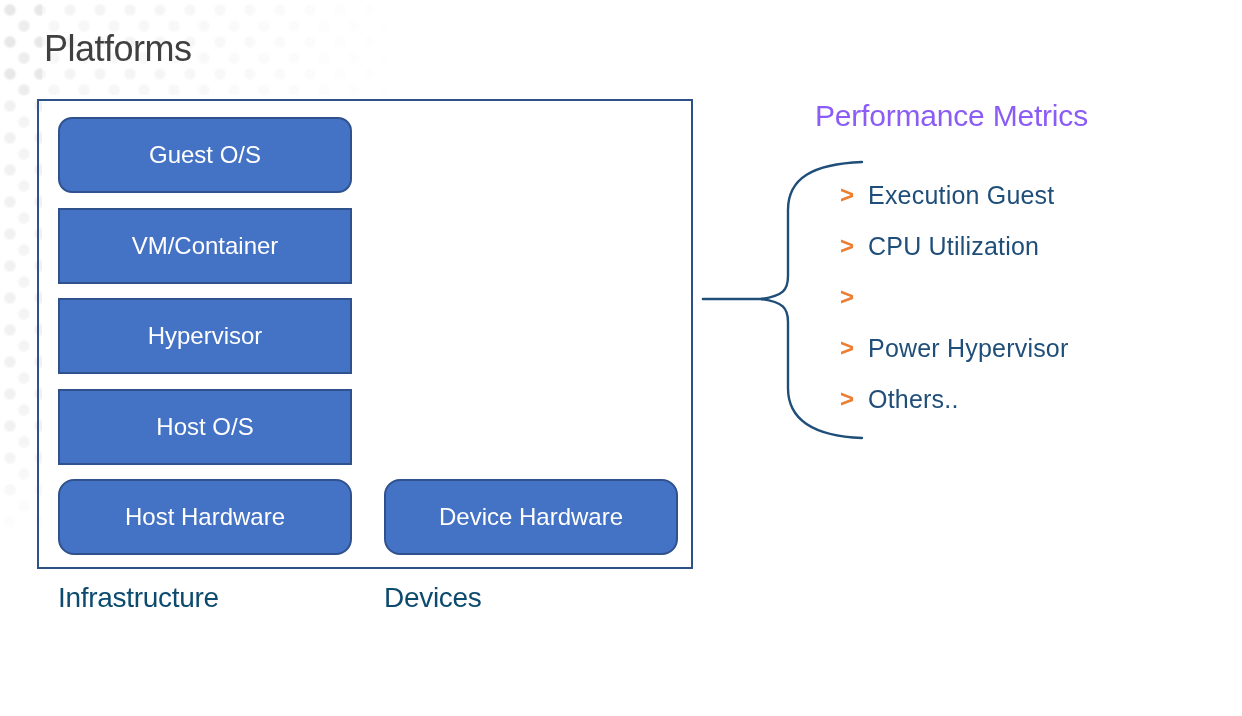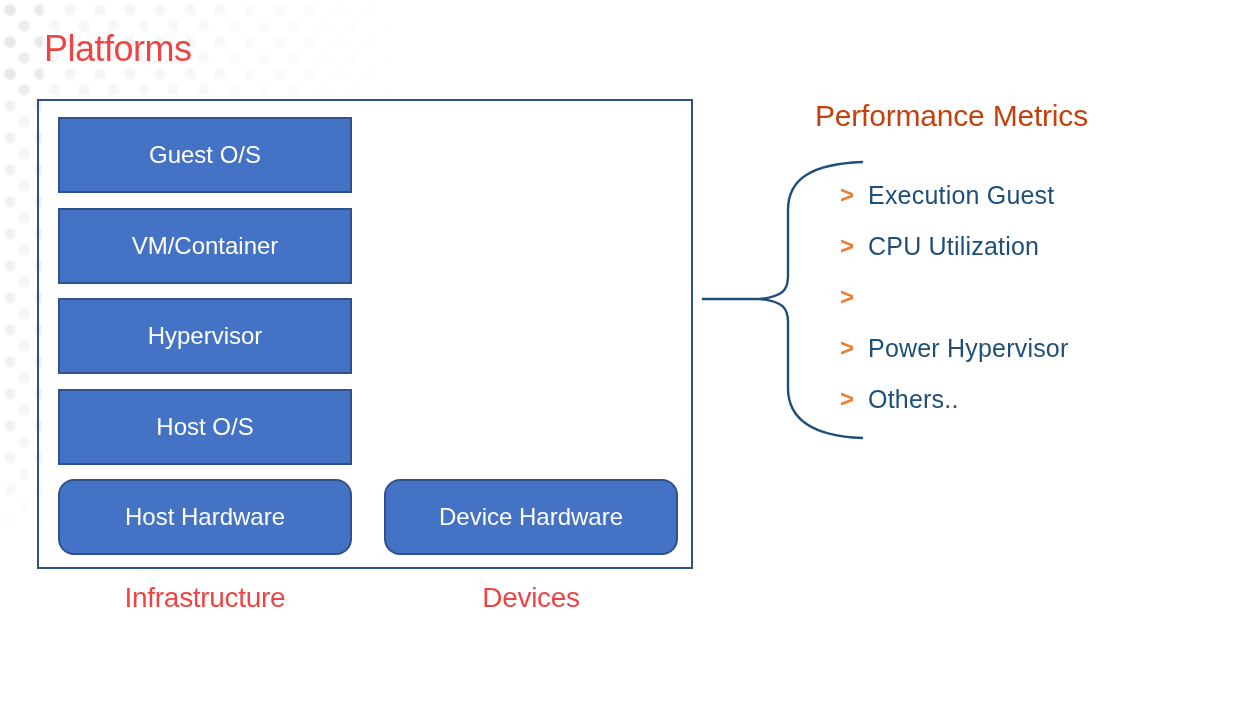--- a/index.html
+++ b/index.html
@@ -22,47 +22,47 @@
   .dots-left{left:0;top:0;width:42px;height:545px;
     -webkit-mask-image:linear-gradient(to bottom,#000 80%,transparent);
     mask-image:linear-gradient(to bottom,#000 80%,transparent);}
   .dots-top{left:0;top:0;width:410px;height:95px;opacity:.8;
     -webkit-mask-image:linear-gradient(to right,#000 30%,transparent);
     mask-image:linear-gradient(to right,#000 30%,transparent);}
 
   .slide-title{
     position:absolute;left:44px;top:30px;
     font-size:36px;line-height:38px;letter-spacing:-.5px;
-    color:#ef4444;font-weight:500;
+    color:#404040;font-weight:500;
   }
   .container-frame{
     position:absolute;left:37px;top:99px;width:656px;height:470px;
     border:2px solid #2E5287;box-sizing:border-box;background:transparent;
   }
   .stack-box{
     position:absolute;width:294px;height:76px;box-sizing:border-box;
     background:#4472C4;border:2px solid #2F528F;
     color:#ffffff;font-size:24px;
     display:flex;align-items:center;justify-content:center;
     text-align:center;
   }
   .col-infra{left:58px;}
   .col-dev{left:384px;}
-  .box-r1{top:117px;} .box-r2{top:208px;} .box-r3{top:298px;}
+  .box-r1{top:117px;border-radius:14px;} .box-r2{top:208px;} .box-r3{top:298px;}
   .box-r4{top:389px;} .box-r5{top:479px;border-radius:16px;}
 
   .col-label{
     position:absolute;top:582px;width:294px;height:32px;
-    text-align:center;color:#ef4444;font-size:28px;line-height:32px;
+    color:#0c4a6e;font-size:28px;line-height:32px;
     font-weight:500;letter-spacing:-.3px;
   }
   .metrics-heading{
     position:absolute;left:815px;top:99px;
     font-size:30px;line-height:34px;letter-spacing:-.2px;
-    color:#c2410c;font-weight:500;
+    color:#8b5cf6;font-weight:500;
   }
   .brace-svg{position:absolute;left:695px;top:148px;width:180px;height:300px;}
   .metrics-list{
     position:absolute;left:840px;top:170px;width:360px;
     display:flex;flex-direction:column;
   }
   .metric-item{
     height:51px;display:flex;align-items:center;gap:14px;
   }
   .metric-bullet{

